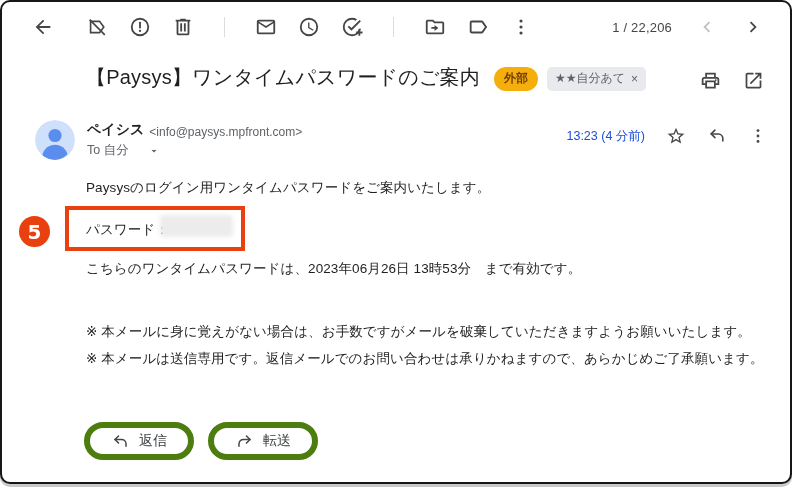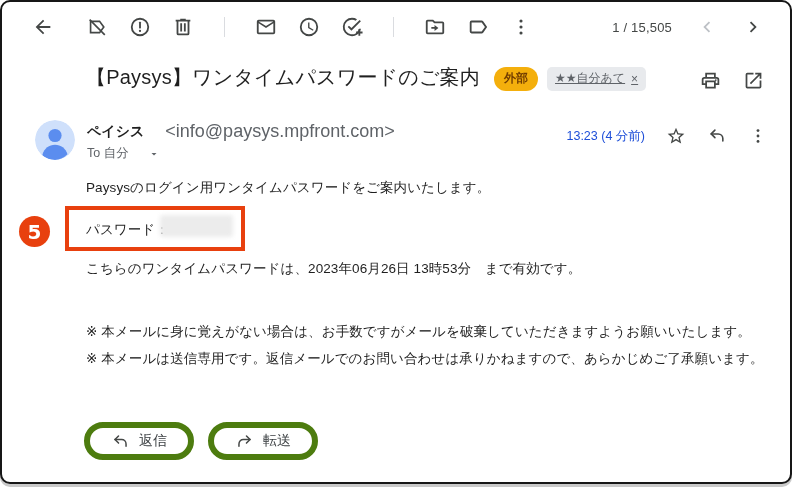--- a/index.html
+++ b/index.html
@@ -16,30 +16,30 @@
   .toolbar { position:absolute; top:8px; left:0; right:0; height:34px; display:flex; align-items:center; padding:0 26px 0 30px; }
   .toolbar .grp { display:flex; align-items:center; gap:21px; }
   .tb-divider { width:1px; height:20px; background:#dadce0; margin:0 9px; }
   .pagination { margin-left:auto; font-size:13px; color:#444746; letter-spacing:.2px; }
   .chev { margin-left:24px; }
   .chev.disabled { color:#bdc1c6; }
   
   .subject-row { position:absolute; top:62px; left:84px; right:26px; display:flex; align-items:flex-end; }
   .subject { font-size:20px; color:#1f1f1f; font-weight:400; letter-spacing:.2px; white-space:nowrap; }
   .badge-ext { margin-left:14px; background:#f4af0c; color:#713c00; font-size:12px; font-weight:700; padding:3px 10px 4px; border-radius:12px; white-space:nowrap; }
-  .badge-label { margin-left:9px; background:#e8eaed; color:#5f6368; font-size:12px; padding:3px 8px 4px; border-radius:5px; display:inline-flex; align-items:center; gap:6px; white-space:nowrap;text-decoration:underline; }
+  .badge-label { margin-left:9px; background:#e8eaed; color:#5f6368; font-size:12px; padding:3px 8px 4px; border-radius:5px; display:inline-flex; align-items:center; gap:6px; white-space:nowrap; }
   .badge-label .x { font-size:12px; color:#5f6368; cursor:pointer; line-height:1; }
   .subject-icons { margin-left:auto; display:flex; align-items:center; gap:22px; }
   
   .sender-row { position:absolute; top:118px; left:33px; right:22px; display:flex; }
   .avatar { width:40px; height:40px; border-radius:50%; overflow:hidden; flex:0 0 40px; }
   .sender-info { margin-left:12px; padding-top:1px; }
-  .sender-line { display:flex; align-items:center;gap:16px; }
+  .sender-line { display:flex; align-items:flex-end; }
   .sender-name { font-size:14px; font-weight:700; color:#1f1f1f; }
-  .sender-email { font-size:18px; color:#5f6368; margin-left:5px; }
+  .sender-email { font-size:12px; color:#5f6368; margin-left:5px; }
   .to-line { display:flex; align-items:center; margin-top:3px; color:#5f6368; font-size:12.5px; gap:19px; cursor:pointer; }
   .sender-right { margin-left:auto; display:flex; align-items:center; height:26px; margin-top:3px; }
   .time { font-size:12.5px; color:#1d4ed8; }
   .sender-right .icon { margin-left:21px; }
   
   .abs { position:absolute; }
   .body-text { font-size:13.5px; color:#1f1f1f; letter-spacing:.1px; }
   .ann-circle { left:17px; top:214px; width:31px; height:31px; border-radius:50%; background:#e8400e; color:#fff; display:flex; align-items:center; justify-content:center; font-size:20px; font-weight:700; font-family:"DejaVu Sans",sans-serif; }
   .ann-rect { left:63px; top:204px; width:180px; height:45px; border:4px solid #e8400e; background:transparent; }
   .pw-label { left:84px; top:219px; }
@@ -110,21 +110,21 @@
           </svg>
       </span>
       <span class="icon icon-btn">
         <svg width="22" height="22" viewBox="0 0 24 24" fill="currentColor">
             <circle cx="12" cy="5.5" r="1.7"></circle>
             <circle cx="12" cy="12" r="1.7"></circle>
             <circle cx="12" cy="18.5" r="1.7"></circle>
           </svg>
       </span>
     </div>
-    <span class="pagination">1 / 15,505</span>
+    <span class="pagination">1 / 22,206</span>
     <span class="icon icon-btn chev disabled">
       <svg width="22" height="22" viewBox="0 0 24 24" fill="currentColor">
           <path d="M15.4 7.4 14 6l-6 6 6 6 1.4-1.4L10.8 12z"></path>
         </svg>
     </span>
     <span class="icon icon-btn chev">
       <svg width="22" height="22" viewBox="0 0 24 24" fill="currentColor">
           <path d="M8.6 16.6 10 18l6-6-6-6-1.4 1.4L13.2 12z"></path>
         </svg>
     </span>

